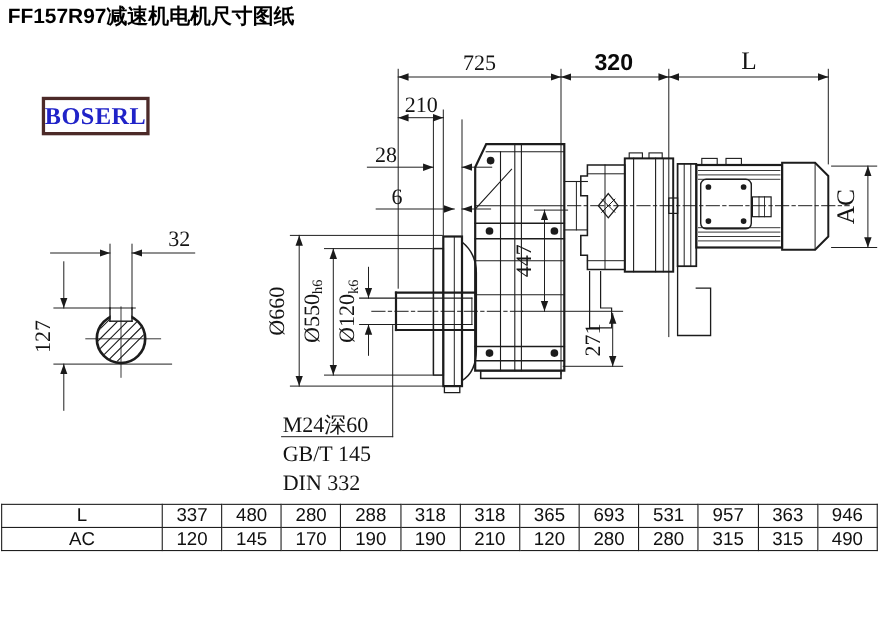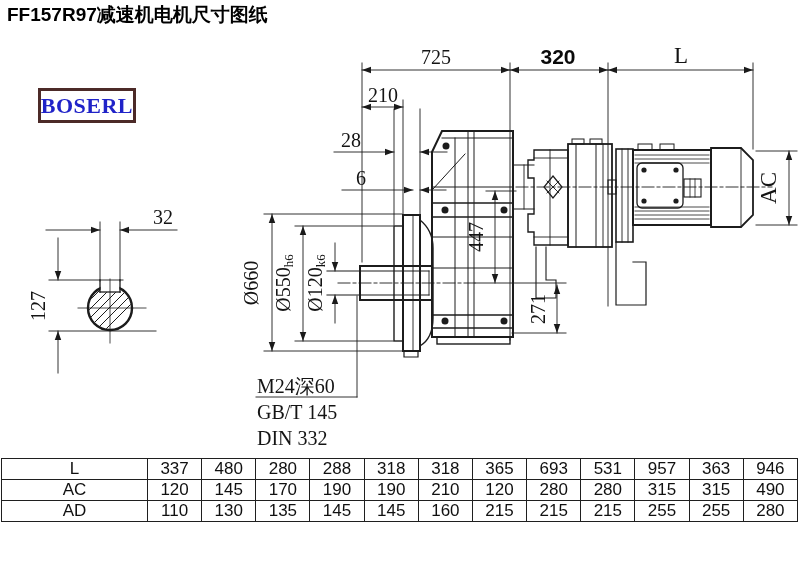--- a/index.html
+++ b/index.html
@@ -273,29 +273,14 @@
     <td>190</td>
     <td>190</td>
     <td>210</td>
     <td>120</td>
     <td>280</td>
     <td>280</td>
     <td>315</td>
     <td>315</td>
     <td>490</td>
   </tr>
-  <tr class="datarow">
-    <td class="rowlab">AD</td>
-    <td>110</td>
-    <td>130</td>
-    <td>135</td>
-    <td>145</td>
-    <td>145</td>
-    <td>160</td>
-    <td>215</td>
-    <td>215</td>
-    <td>215</td>
-    <td>255</td>
-    <td>255</td>
-    <td>280</td>
-  </tr>
 </tbody>
   </table>
 
 </body></html>

